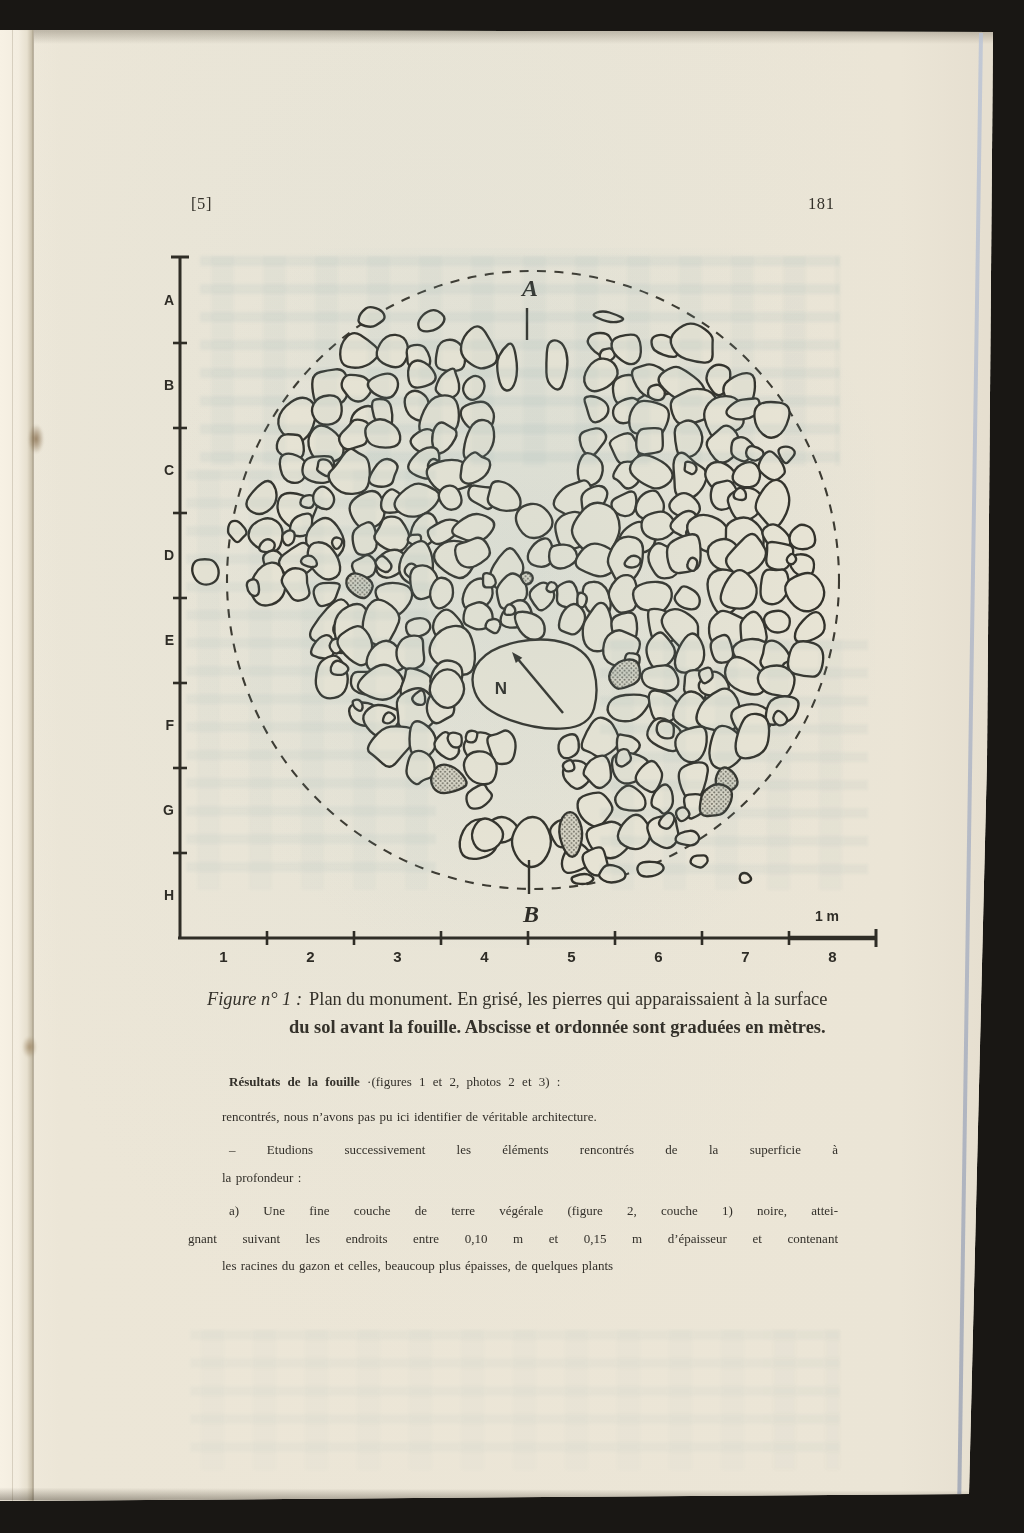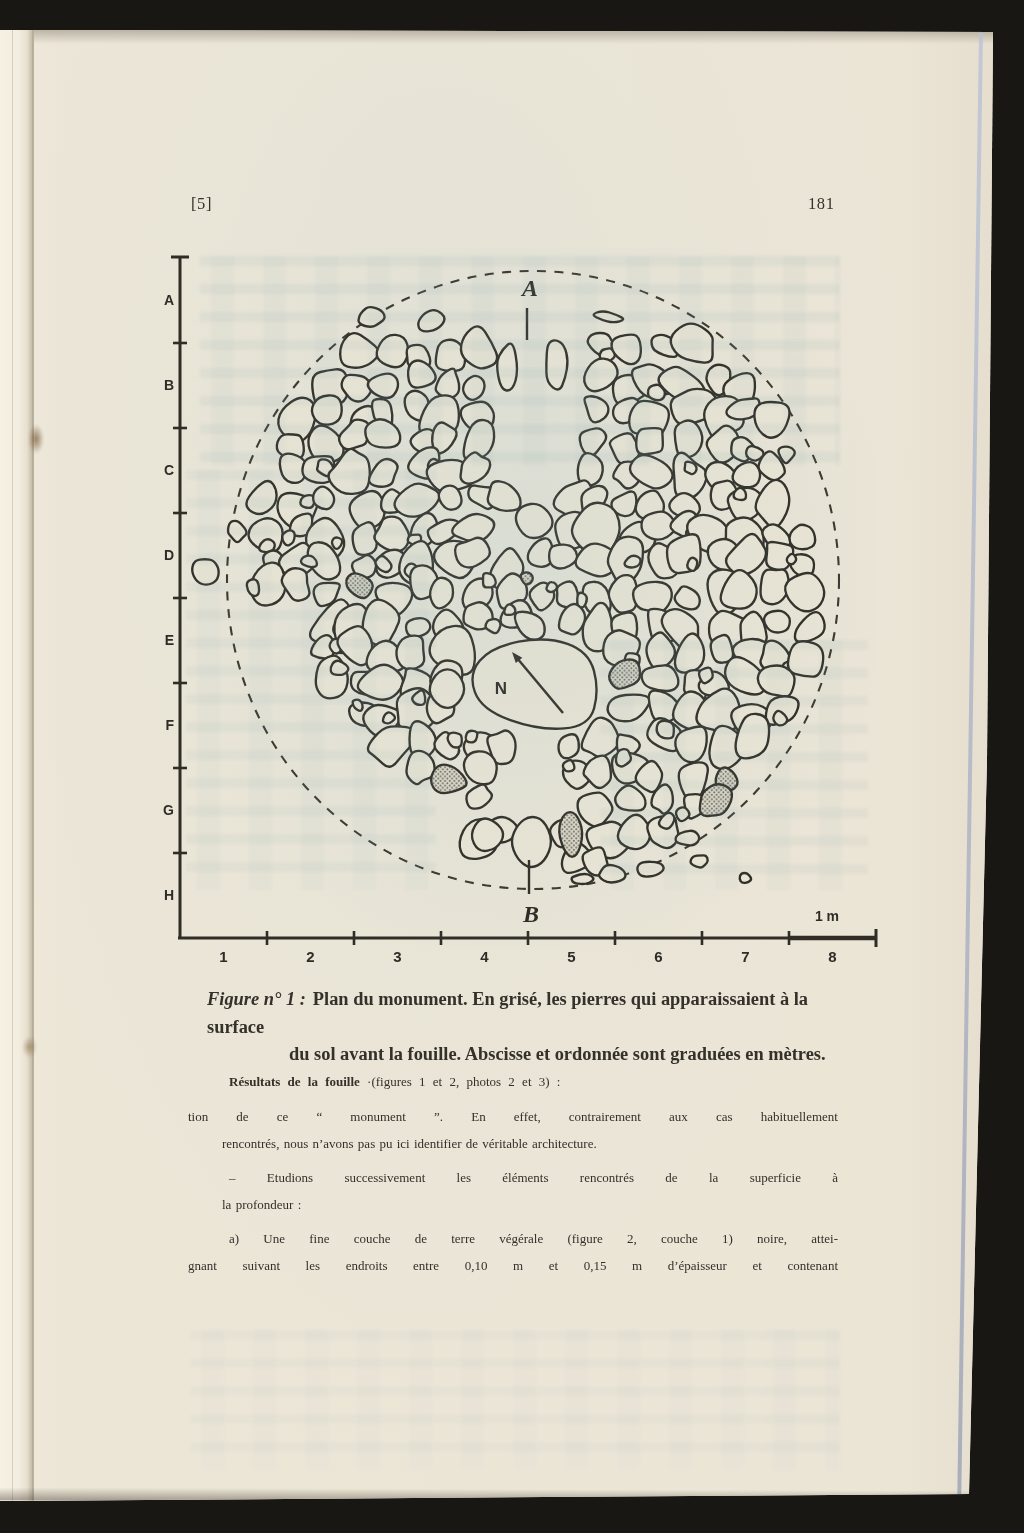--- a/index.html
+++ b/index.html
@@ -53,21 +53,21 @@
     background:
       repeating-linear-gradient(90deg, rgba(118,156,163,0) 0 11px, rgba(118,156,163,.10) 11px 34px, rgba(118,156,163,0) 34px 52px),
       repeating-linear-gradient(180deg, rgba(118,156,163,.16) 0 10px, rgba(118,156,163,0) 10px 28px);}
   .b1{left:200px;top:256px;width:640px;height:210px;}
   .b2{left:186px;top:470px;width:250px;height:420px;opacity:.45;}
   .b3{left:600px;top:640px;width:268px;height:250px;opacity:.45;}
   .b4{left:190px;top:1330px;width:650px;height:140px;opacity:.3;}
 
   .caption{position:absolute;left:186px;top:986px;width:662px;color:#34312a;
     font-size:18.4px;line-height:27.5px;}
-  .caption .c1{padding-left:21px;font-weight:bold;}
+  .caption .c1{padding-left:21px;}
   .caption .c1 i{margin-right:7px;}
   .caption .c2{padding-left:103px;font-weight:bold;}
 
   .bodytext{position:absolute;left:188px;top:1068px;width:650px;color:#33302a;
     font-size:13px;line-height:27.5px;}
   .bheading{text-indent:41px;margin-bottom:7px;word-spacing:4px;}
   .bline{text-align:justify;text-align-last:justify;word-spacing:1px;}
   .bline.last{text-align-last:left;margin-left:34px;}
   .bline.first{text-indent:41px;}
   .bline.paraend{margin-bottom:6px;}
@@ -429,24 +429,24 @@
   <div class="bleed b4"></div>
 
   <div class="caption">
     <div class="c1"><i>Figure n° 1 :</i><span>Plan du monument. En grisé, les pierres qui apparaissaient à la surface</span></div>
     <div class="c2">du sol avant la fouille. Abscisse et ordonnée sont graduées en mètres.</div>
   </div>
 
   <div class="bodytext">
     <div class="bheading"><b>Résultats de la fouille</b><span> ·(figures 1 et 2, photos 2 et 3) :</span></div>
     <div>
-        <div class="bline">tion de ce “ monument ”. En effet, contrairement aux cas habituellement</div>
         <div class="bline last paraend">rencontrés, nous n’avons pas pu ici identifier de véritable architecture.</div>
         <div class="bline first">– Etudions successivement les éléments rencontrés de la superficie à</div>
         <div class="bline last paraend">la profondeur :</div>
         <div class="bline first">a) Une fine couche de terre végérale (figure 2, couche 1) noire, attei-</div>
         <div class="bline">gnant suivant les endroits entre 0,10 m et 0,15 m d’épaisseur et contenant</div>
+        <div class="bline last paraend">les racines du gazon et celles, beaucoup plus épaisses, de quelques plants</div>
       </div>
   </div>
 
   <div class="page-edge-right"></div>
   <div class="page-bottom-shadow"></div>
 </div>
 
 </body></html>

